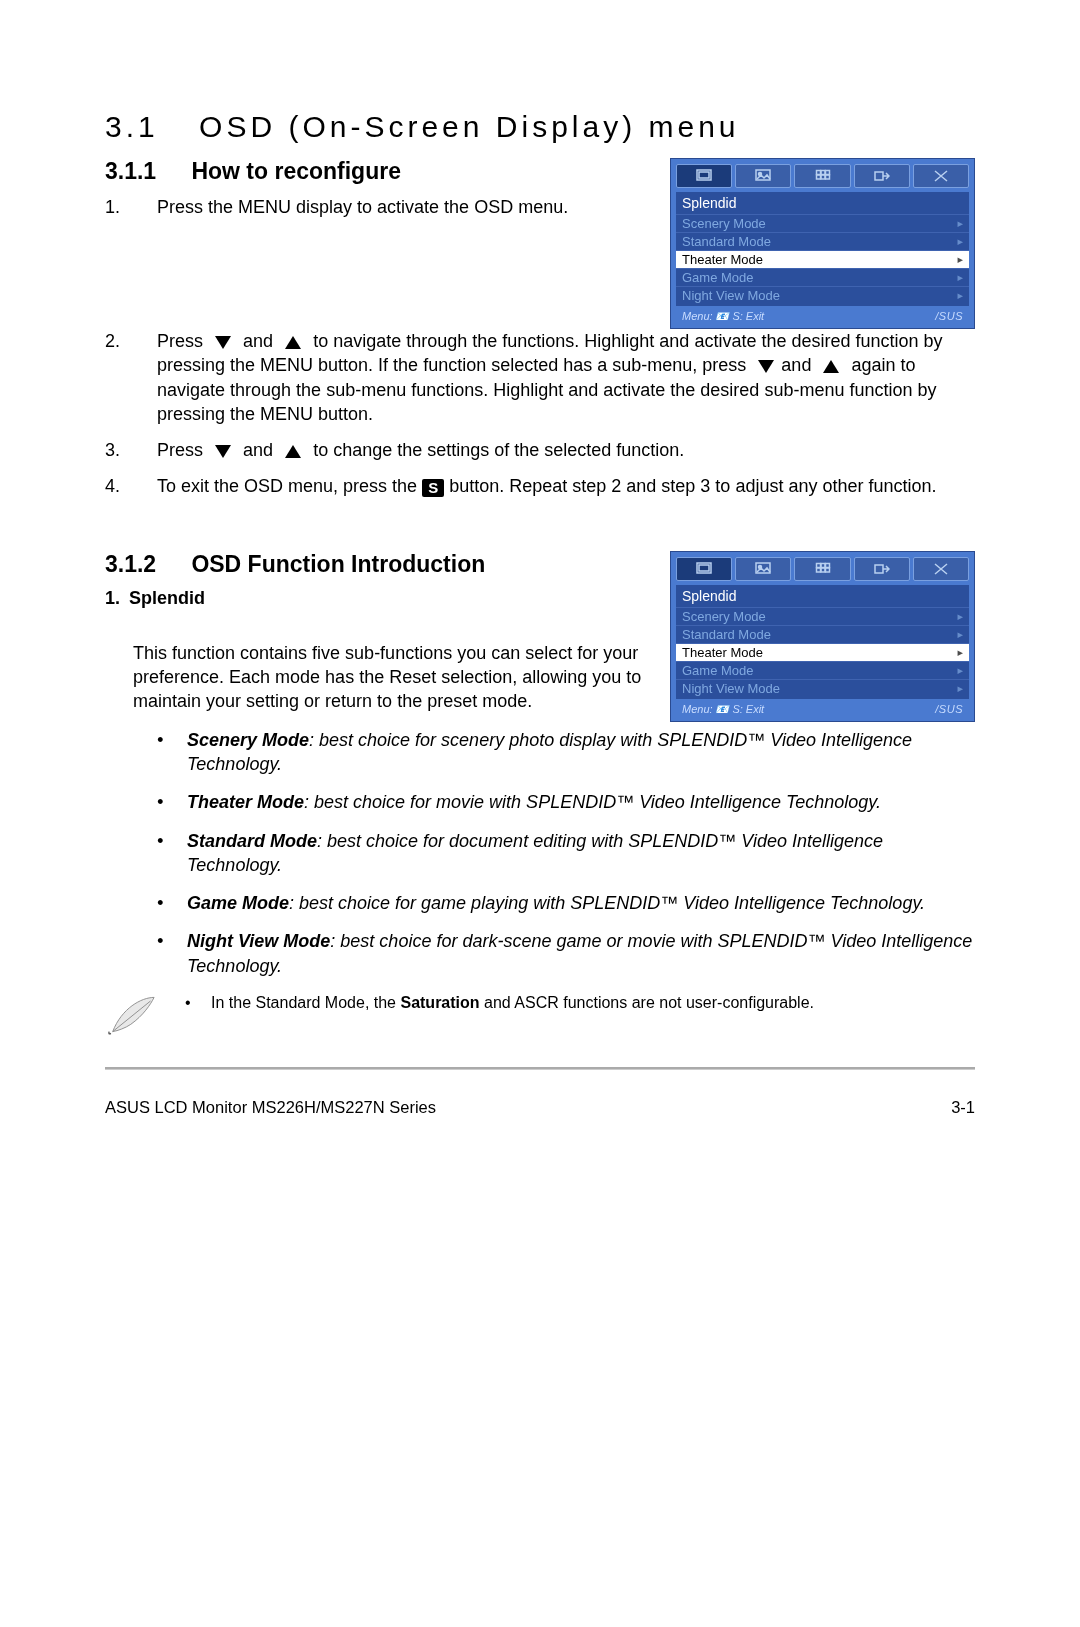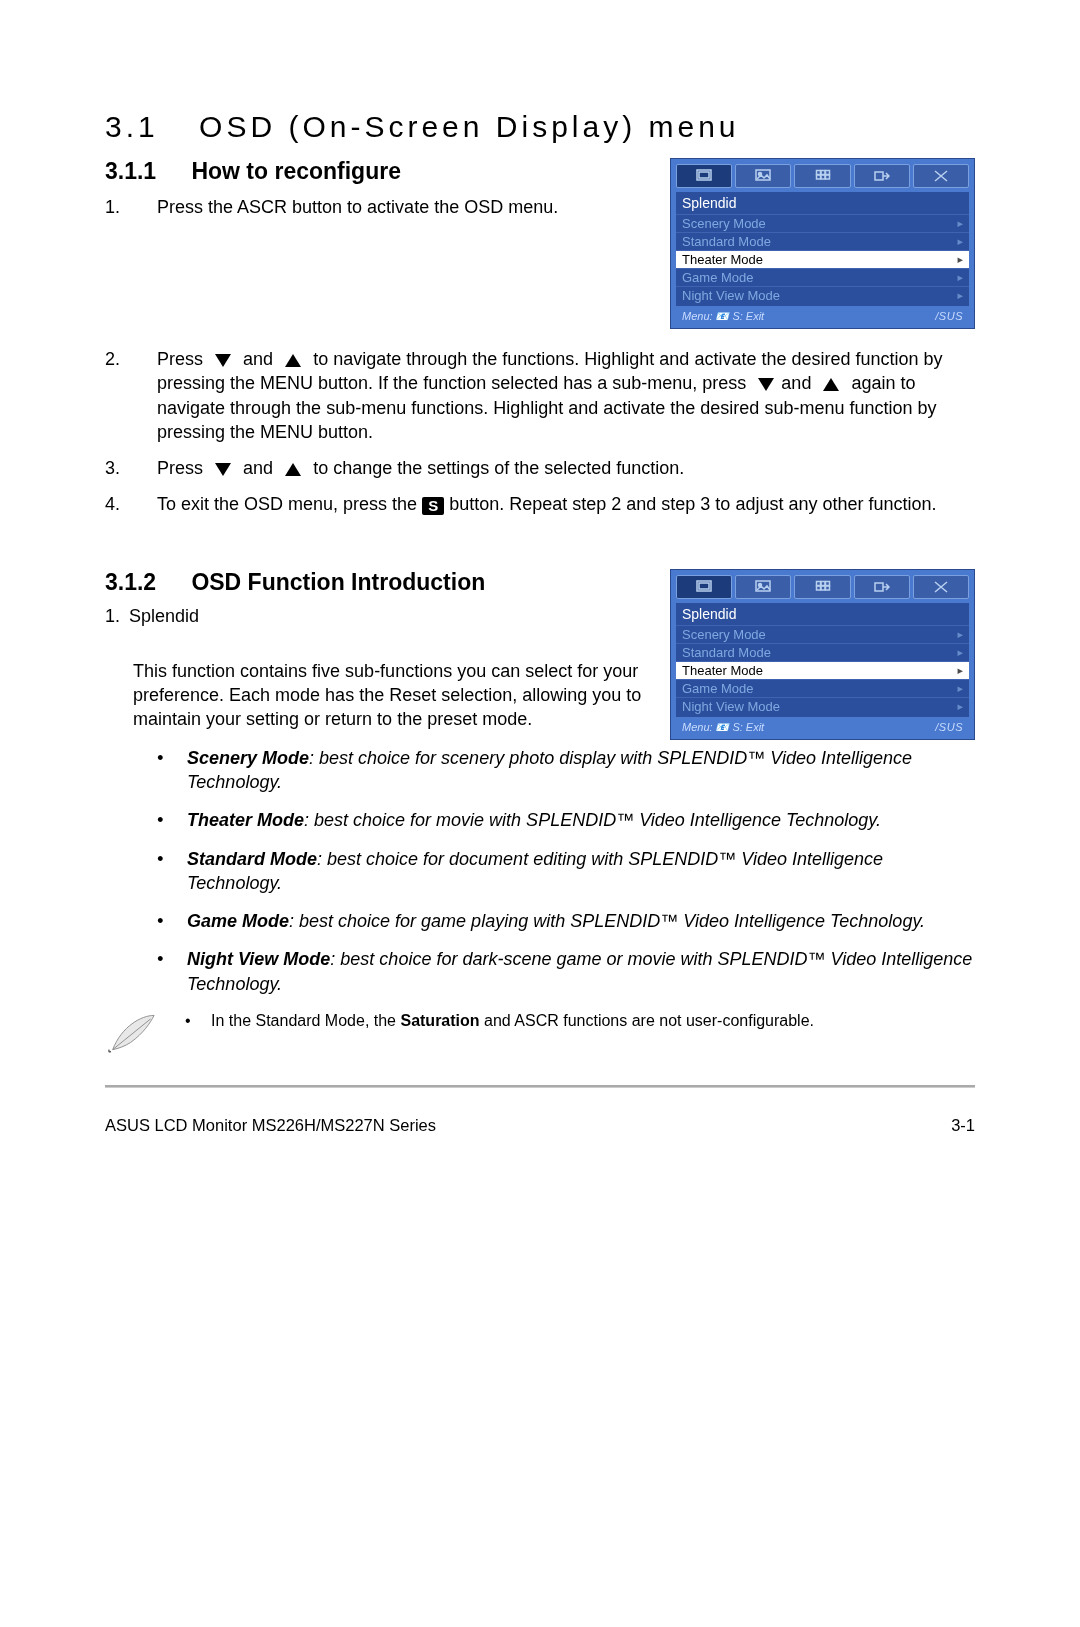--- a/index.html
+++ b/index.html
@@ -18,21 +18,21 @@
     font-weight: 400;
     margin-bottom: 14px;
   }
   .h1 .num { margin-right: 28px; }
   .h2 {
     font-size: 23px;
     font-weight: bold;
     margin-bottom: 10px;
   }
   .h2 .num { display:inline-block; width:80px; }
-  .section311 { display:flex; gap:25px; margin-bottom:18px; }
+  .section311 { display:flex; gap:25px; }
   .left-col { flex:1; }
   .right-col { flex:0 0 auto; }
   ol.steps { list-style:none; counter-reset:step; font-size:18px; line-height:1.35; }
   ol.steps > li { position:relative; padding-left:52px; margin-bottom:12px; }
   ol.steps > li::before {
     counter-increment: step;
     content: counter(step) ".";
     position:absolute; left:0; top:0;
   }
   .tri-down, .tri-up {
@@ -68,21 +68,21 @@
     font-size:13px;
   }
   .osd-row.sel { background:#fff; color:#000; }
   .osd-row .arr { color:inherit; opacity:.7; font-size:11px;}
   .osd-footer {
     display:flex; justify-content:space-between; padding:4px 6px 0 6px;
     color:#c8dcff; font-size:11px; font-style:italic;
   }
   .osd-footer .brand { letter-spacing:0.5px; }
 
-  .h3 { font-size:18px; font-weight:normal; margin:6px 0 8px 0; }
+  .h3 { font-size:18px; font-weight:bold; margin:6px 0 8px 0; }
   .h3 .n { display:inline-block; width:24px; }
   .para { font-size:18px; line-height:1.35; margin-bottom:14px; }
 
   .section312 { display:flex; gap:7px;justify-content:center; }
   .sect312-left { flex:1; }
 
   ul.bullets { list-style:none; font-size:18px; line-height:1.35; margin-left:52px; }
   ul.bullets > li { position:relative; padding-left:30px; margin-bottom:14px;font-style:italic; }
   ul.bullets > li::before { content:"•"; position:absolute; left:0; top:0; }
 
@@ -105,21 +105,21 @@
   <span>OSD (On-Screen Display) menu</span>
 </h1>
 
 <div class="section311">
   <div class="left-col">
     <h2 class="h2">
       <span class="num">3.1.1</span>
       <span>How to reconfigure</span>
     </h2>
     <ol class="steps">
-      <li>Press the ASCR button to activate the OSD menu.</li>
+      <li>Press the MENU display to activate the OSD menu.</li>
     </ol>
   </div>
   <div class="right-col">
 
     <div class="osd">
       <div class="osd-tabs">
         <div class="osd-tab active">
             <svg viewBox="0 0 16 14">
               <rect x="1" y="1" width="14" height="10"></rect>
               <rect x="3" y="3" width="10" height="6"></rect>

